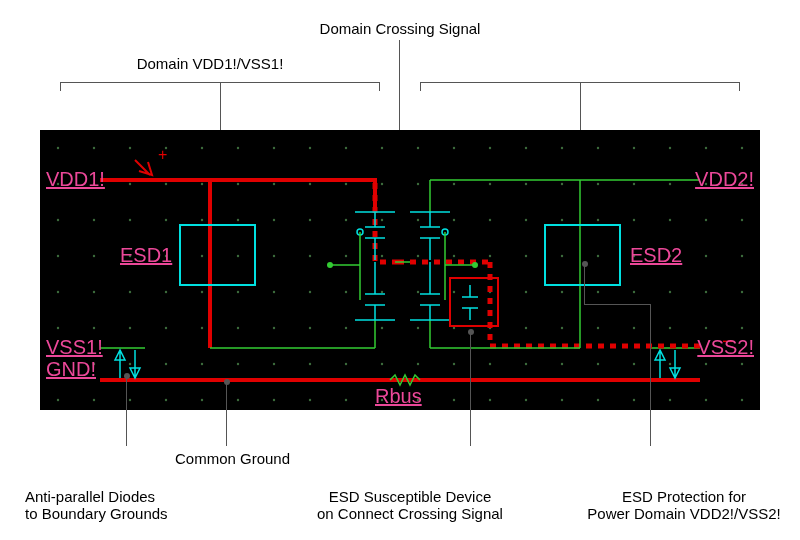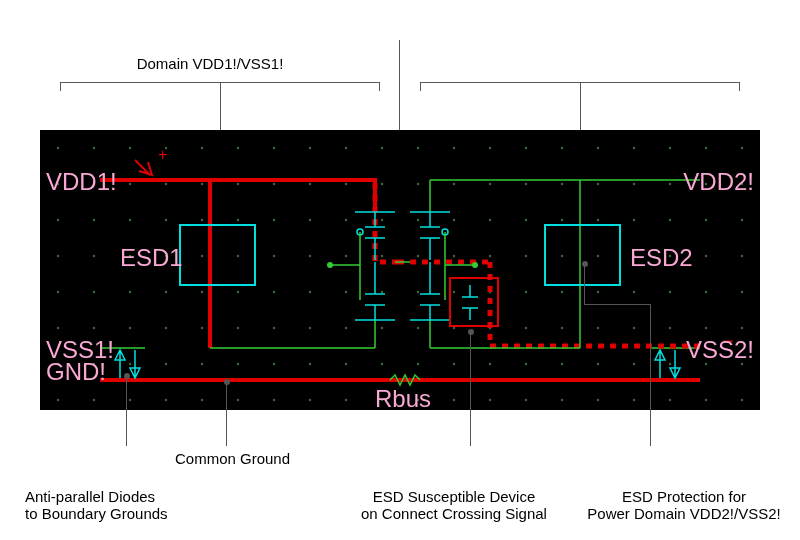--- a/index.html
+++ b/index.html
@@ -1,34 +1,35 @@
 <!DOCTYPE html>
 <html><head>
 <meta charset="utf-8">
 <style>
   * { box-sizing: border-box; margin: 0; padding: 0; }
   body { width: 800px; height: 540px; background: #fff; font-family: Arial, sans-serif; position: relative; overflow: hidden; }
   .canvas { position: absolute; left: 0; top: 0; width: 800px; height: 540px; }
   .schematic { position: absolute; left: 40px; top: 130px; width: 720px; height: 280px; background: #000; }
   .label { position: absolute; white-space: nowrap; }
-  .yellow { color: #f9a8d4; font-size: 24px; font-family: Arial, sans-serif; }
+  .yellow { color: #ec4899; font-size: 20px; font-family: Arial, sans-serif; text-decoration: underline; }
   .callout { position: absolute; color: #000; font-size: 15px; }
   .callout.center { text-align: center; }
   .bracket { position: absolute; border-top: 1px solid #555; }
   .bracket::before, .bracket::after { content:''; position:absolute; top:0; width:1px; height:8px; background:#555; }
   .bracket::before { left:0; } .bracket::after { right:0; }
   .pointer-line { position: absolute; background: #555; }
   .pointer-dot { position: absolute; width: 6px; height: 6px; background: #555; border-radius: 50%; }
   svg.overlay { position: absolute; left: 0; top: 0; }
 </style>
 </head>
 <body>
 
 <div class="canvas">
 
+  <div class="callout center" style="left:300px; top:20px; width:200px;">Domain Crossing Signal</div>
   <div class="callout center" style="left:80px; top:55px; width:260px;">Domain VDD1!/VSS1!</div>
 
   <div class="bracket" style="left:60px; top:82px; width:320px;"></div>
   <div class="bracket" style="left:420px; top:82px; width:320px;"></div>
   <div class="pointer-line" style="left:220px; top:82px; width:1px; height:48px;"></div>
   <div class="pointer-line" style="left:580px; top:82px; width:1px; height:48px;"></div>
 
   <div class="pointer-line" style="left:399px; top:40px; width:1px; height:228px;"></div>
   <div class="pointer-dot" style="left:396.5px; top:265px;"></div>
 
@@ -137,21 +138,21 @@
     <div>Anti-parallel Diodes</div>
     <div>to Boundary Grounds</div>
   </div>
 
   <div class="pointer-line" style="left:226px; top:382px; width:1px; height:64px;"></div>
   <div class="pointer-dot" style="left:223.5px; top:379px;"></div>
   <div class="callout" style="left:175px; top:450px;">Common Ground</div>
 
   <div class="pointer-line" style="left:470px; top:332px; width:1px; height:114px;"></div>
   <div class="pointer-dot" style="left:467.5px; top:329px;"></div>
-  <div class="callout center" style="left:305px; top:488px; width:210px;margin-left:44px;">
+  <div class="callout center" style="left:305px; top:488px; width:210px;">
     <div>ESD Susceptible Device</div>
     <div>on Connect Crossing Signal</div>
   </div>
 
   <div class="pointer-line" style="left:584px; top:264px; width:1px; height:40px;"></div>
   <div class="pointer-line" style="left:584px; top:304px; width:66px; height:1px;"></div>
   <div class="pointer-line" style="left:650px; top:304px; width:1px; height:142px;"></div>
   <div class="pointer-dot" style="left:581.5px; top:261px;"></div>
   <div class="callout center" style="left:574px; top:488px; width:220px;">
     <div>ESD Protection for</div>

